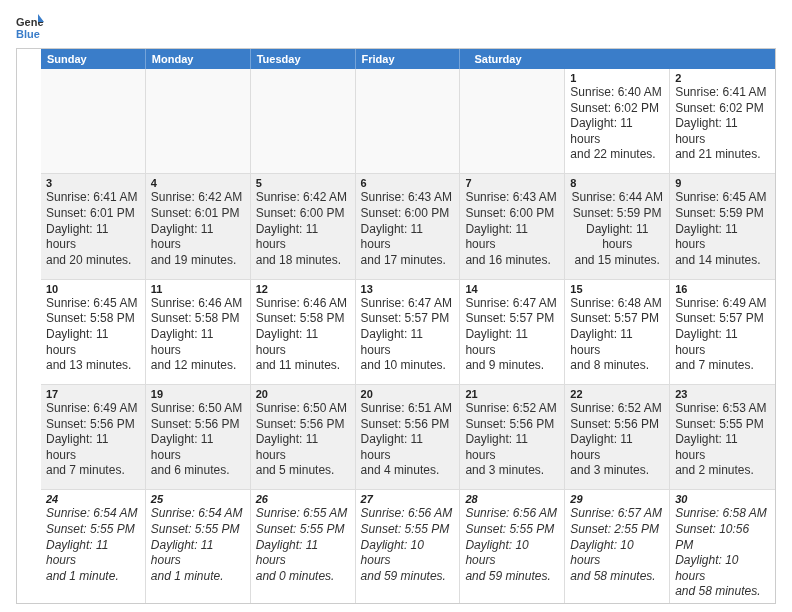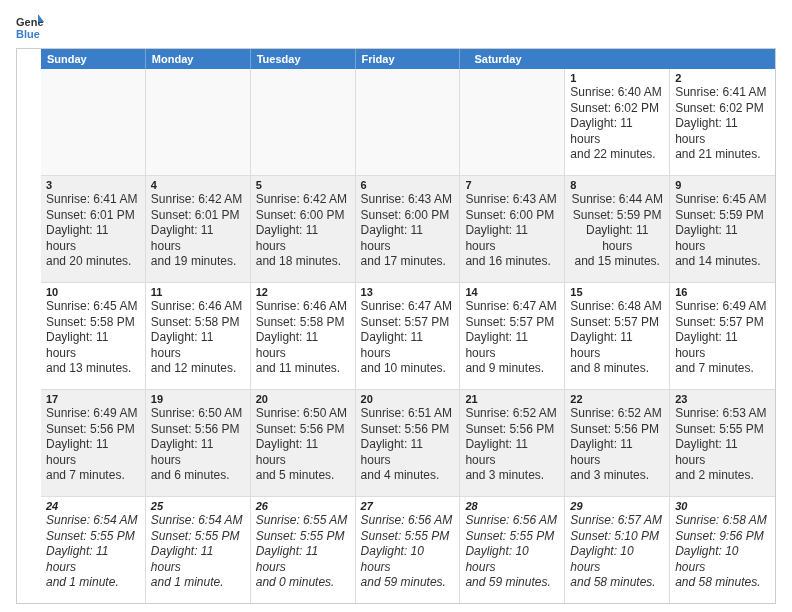--- a/index.html
+++ b/index.html
@@ -349,27 +349,27 @@
           <div class="cal-cell">
             <div class="day-num">28</div>
             <div class="cell-text" style="white-space: pre-line;">Sunrise: 6:56 AM
 Sunset: 5:55 PM
 Daylight: 10 hours
 and 59 minutes.</div>
           </div>
           <div class="cal-cell">
             <div class="day-num">29</div>
             <div class="cell-text" style="white-space: pre-line;">Sunrise: 6:57 AM
-Sunset: 5:10 PM
+Sunset: 2:55 PM
 Daylight: 10 hours
 and 58 minutes.</div>
           </div>
           <div class="cal-cell">
             <div class="day-num">30</div>
             <div class="cell-text" style="white-space: pre-line;">Sunrise: 6:58 AM
-Sunset: 9:56 PM
+Sunset: 10:56 PM
 Daylight: 10 hours
 and 58 minutes.</div>
           </div>
         </div>
       </div>
   </div>
 </div>
 
 </body></html>

